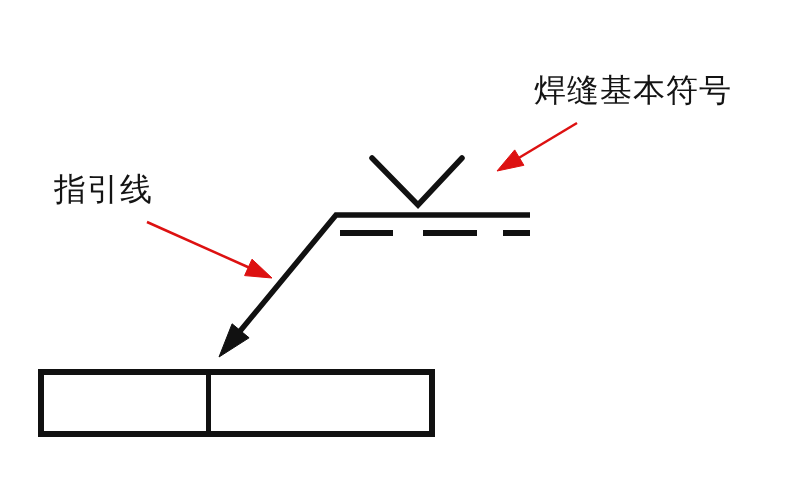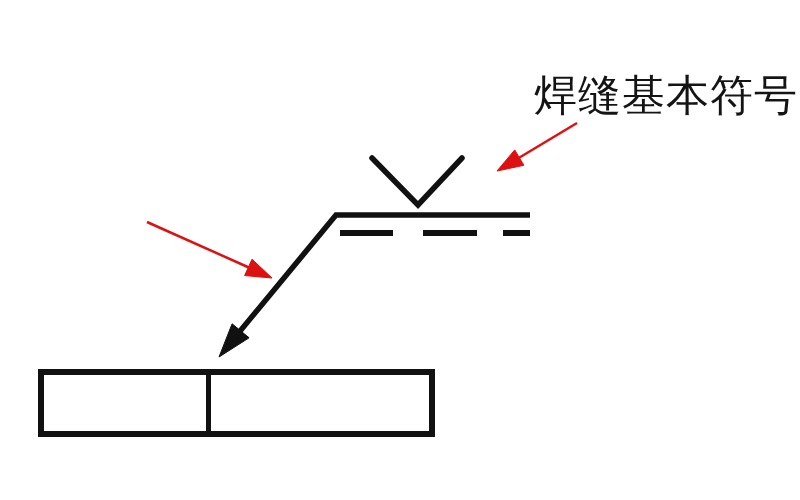--- a/index.html
+++ b/index.html
@@ -16,21 +16,21 @@
     font-family: "Liberation Serif", "DejaVu Serif", serif;
   }
   .stage svg {
     position: absolute;
     left: 0;
     top: 0;
   }
   .diagram-label {
     position: absolute;
     color: #141414;
-    font-size: 43px;
+    font-size: 32px;
     line-height: 1.0;
     letter-spacing: 1px;
     white-space: nowrap;
     font-family: "Liberation Serif", "DejaVu Serif", serif;
   }
   .label-weld {
     left: 534px;
     top: 74px;
   }
   .label-leader {
@@ -63,14 +63,15 @@
 
     <g>
       <line x1="147" y1="222" x2="250" y2="268" stroke-width="2.5" stroke="#dd1111"></line>
       <polygon points="272,278 244.6,275.6 252,259.2" fill="#dd1111" stroke="#dd1111"></polygon>
     </g>
 
   </svg>
 
   <div class="diagram-label label-weld">焊缝基本符号</div>
 
+  <div class="diagram-label label-leader">指引线</div>
 
 </div>
 
 </body></html>

